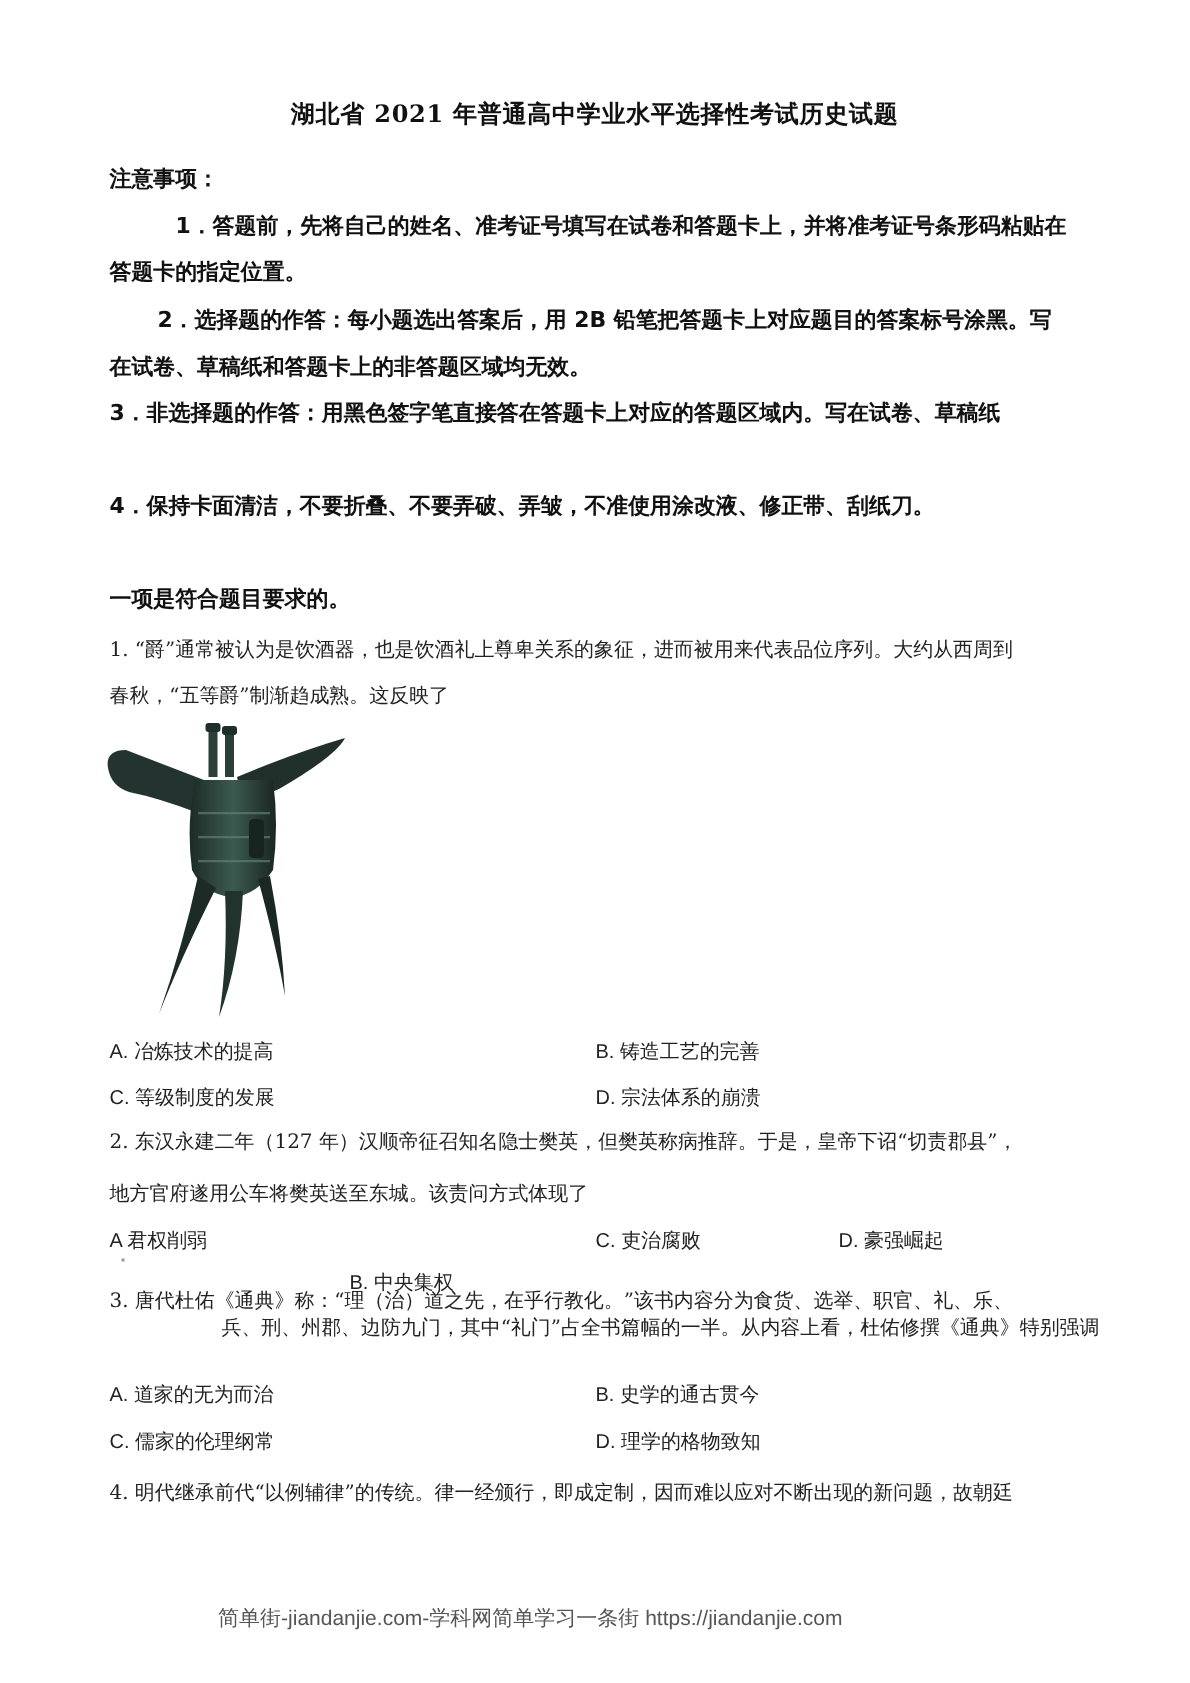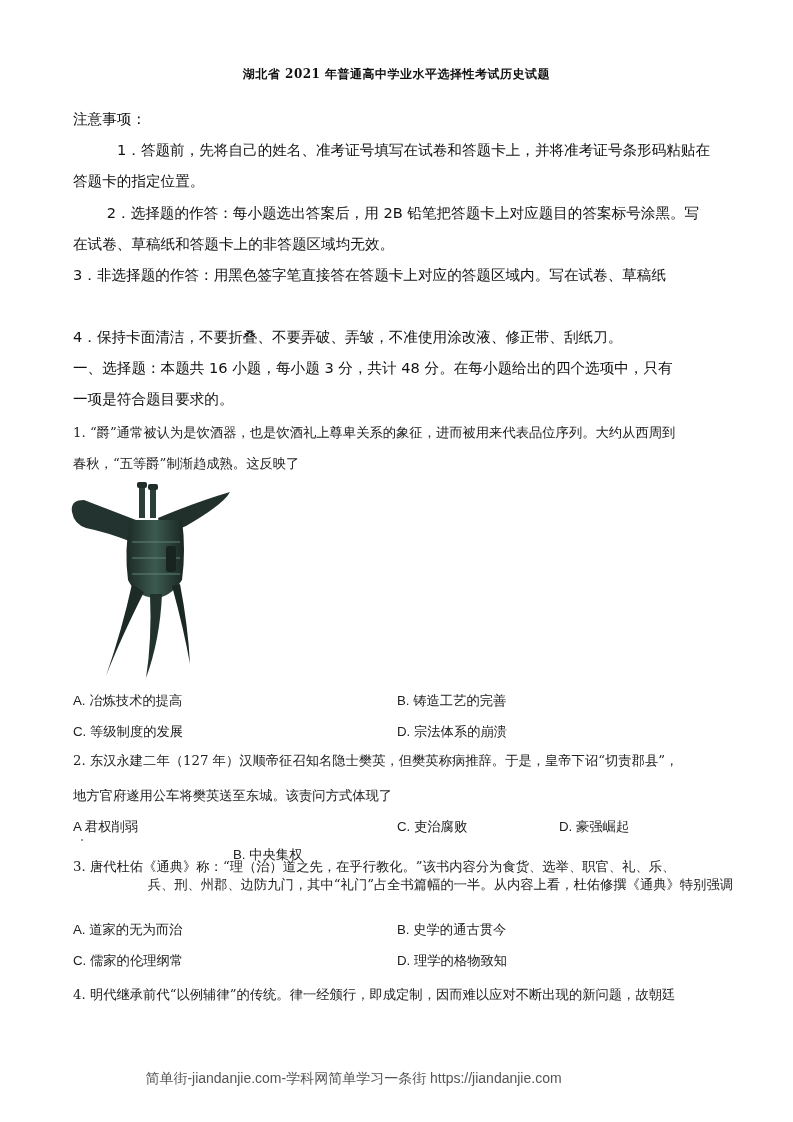--- a/index.html
+++ b/index.html
@@ -1,24 +1,24 @@
 <!DOCTYPE html>
 <html><head>
   <meta charset="utf-8">
   <style>
     html, body { margin: 0; padding: 0; background: #ffffff; }
     body { width: 793px; height: 1122px; position: relative; overflow: hidden; color: #111; }
     .page { position: absolute; left: 0; top: 0; width: 793px; height: 1122px; }
     .title {
       position: absolute; left: 0; top: 66px; width: 793px; text-align: center;
-      font-family: "DejaVu Serif", "Liberation Serif", serif; font-weight: bold; font-size: 12px; letter-spacing: 0.5px;
+      font-family: "DejaVu Serif", "Liberation Serif", serif; font-weight: bold; font-size: 16px; letter-spacing: 0.5px;
     }
     .bold-line {
       position: absolute; left: 73px; width: 660px;
-      font-family: "DejaVu Sans", "Liberation Sans", sans-serif; font-weight: normal; font-size: 14.6px; white-space: nowrap;
+      font-family: "DejaVu Sans", "Liberation Sans", sans-serif; font-weight: bold; font-size: 14.6px; white-space: nowrap;
     }
     .q-line {
       position: absolute; left: 73px; width: 660px;
       font-family: "DejaVu Serif", "Liberation Serif", serif; font-size: 13.3px; white-space: nowrap; color: #222;
     }
     .opt { position: absolute; font-family: Liberation Sans, sans-serif; font-size: 13.3px; white-space: nowrap; color: #222; }
     .jue { position: absolute; left: 66px; top: 480px; width: 170px; height: 200px; }
     .footer {
       position: absolute; left: 0; top: 1070px; width: 707px; text-align: center;
       font-family: Liberation Sans, sans-serif; font-size: 14px; color: #555;
@@ -33,21 +33,20 @@
   <div class="title">湖北省 2021 年普通高中学业水平选择性考试历史试题</div>
 
   <div class="bold-line" style="top:110px;">注意事项：</div>
   <div class="bold-line" style="top:141px;margin-left:44px;">1．答题前，先将自己的姓名、准考证号填写在试卷和答题卡上，并将准考证号条形码粘贴在</div>
   <div class="bold-line" style="top:172px;">答题卡的指定位置。</div>
   <div class="bold-line" style="top:204px;text-align:center;">2．选择题的作答：每小题选出答案后，用 2B 铅笔把答题卡上对应题目的答案标号涂黑。写</div>
   <div class="bold-line" style="top:235px;">在试卷、草稿纸和答题卡上的非答题区域均无效。</div>
   <div class="bold-line" style="top:266px;">3．非选择题的作答：用黑色签字笔直接答在答题卡上对应的答题区域内。写在试卷、草稿纸</div>
   <div class="bold-line" style="top:328px;">4．保持卡面清洁，不要折叠、不要弄破、弄皱，不准使用涂改液、修正带、刮纸刀。</div>
 
-  <div class="bold-line" style="top:359px;">一、选择题：本题共 16 小题，每小题 3 分，共计 48 分。在每小题给出的四个选项中，只有</div>
   <div class="bold-line" style="top:390px;">一项是符合题目要求的。</div>
 
   <div class="q-line" style="top:424px;">1. “爵”通常被认为是饮酒器，也是饮酒礼上尊卑关系的象征，进而被用来代表品位序列。大约从西周到</div>
   <div class="q-line" style="top:455px;">春秋，“五等爵”制渐趋成熟。这反映了</div>
 
   <svg class="jue" viewBox="0 0 170 200">
     <defs>
       <linearGradient id="bz" x1="0" y1="0" x2="1" y2="0">
         <stop offset="0" stop-color="#1c2a26"></stop>
         <stop offset="0.5" stop-color="#3c5a50"></stop>

